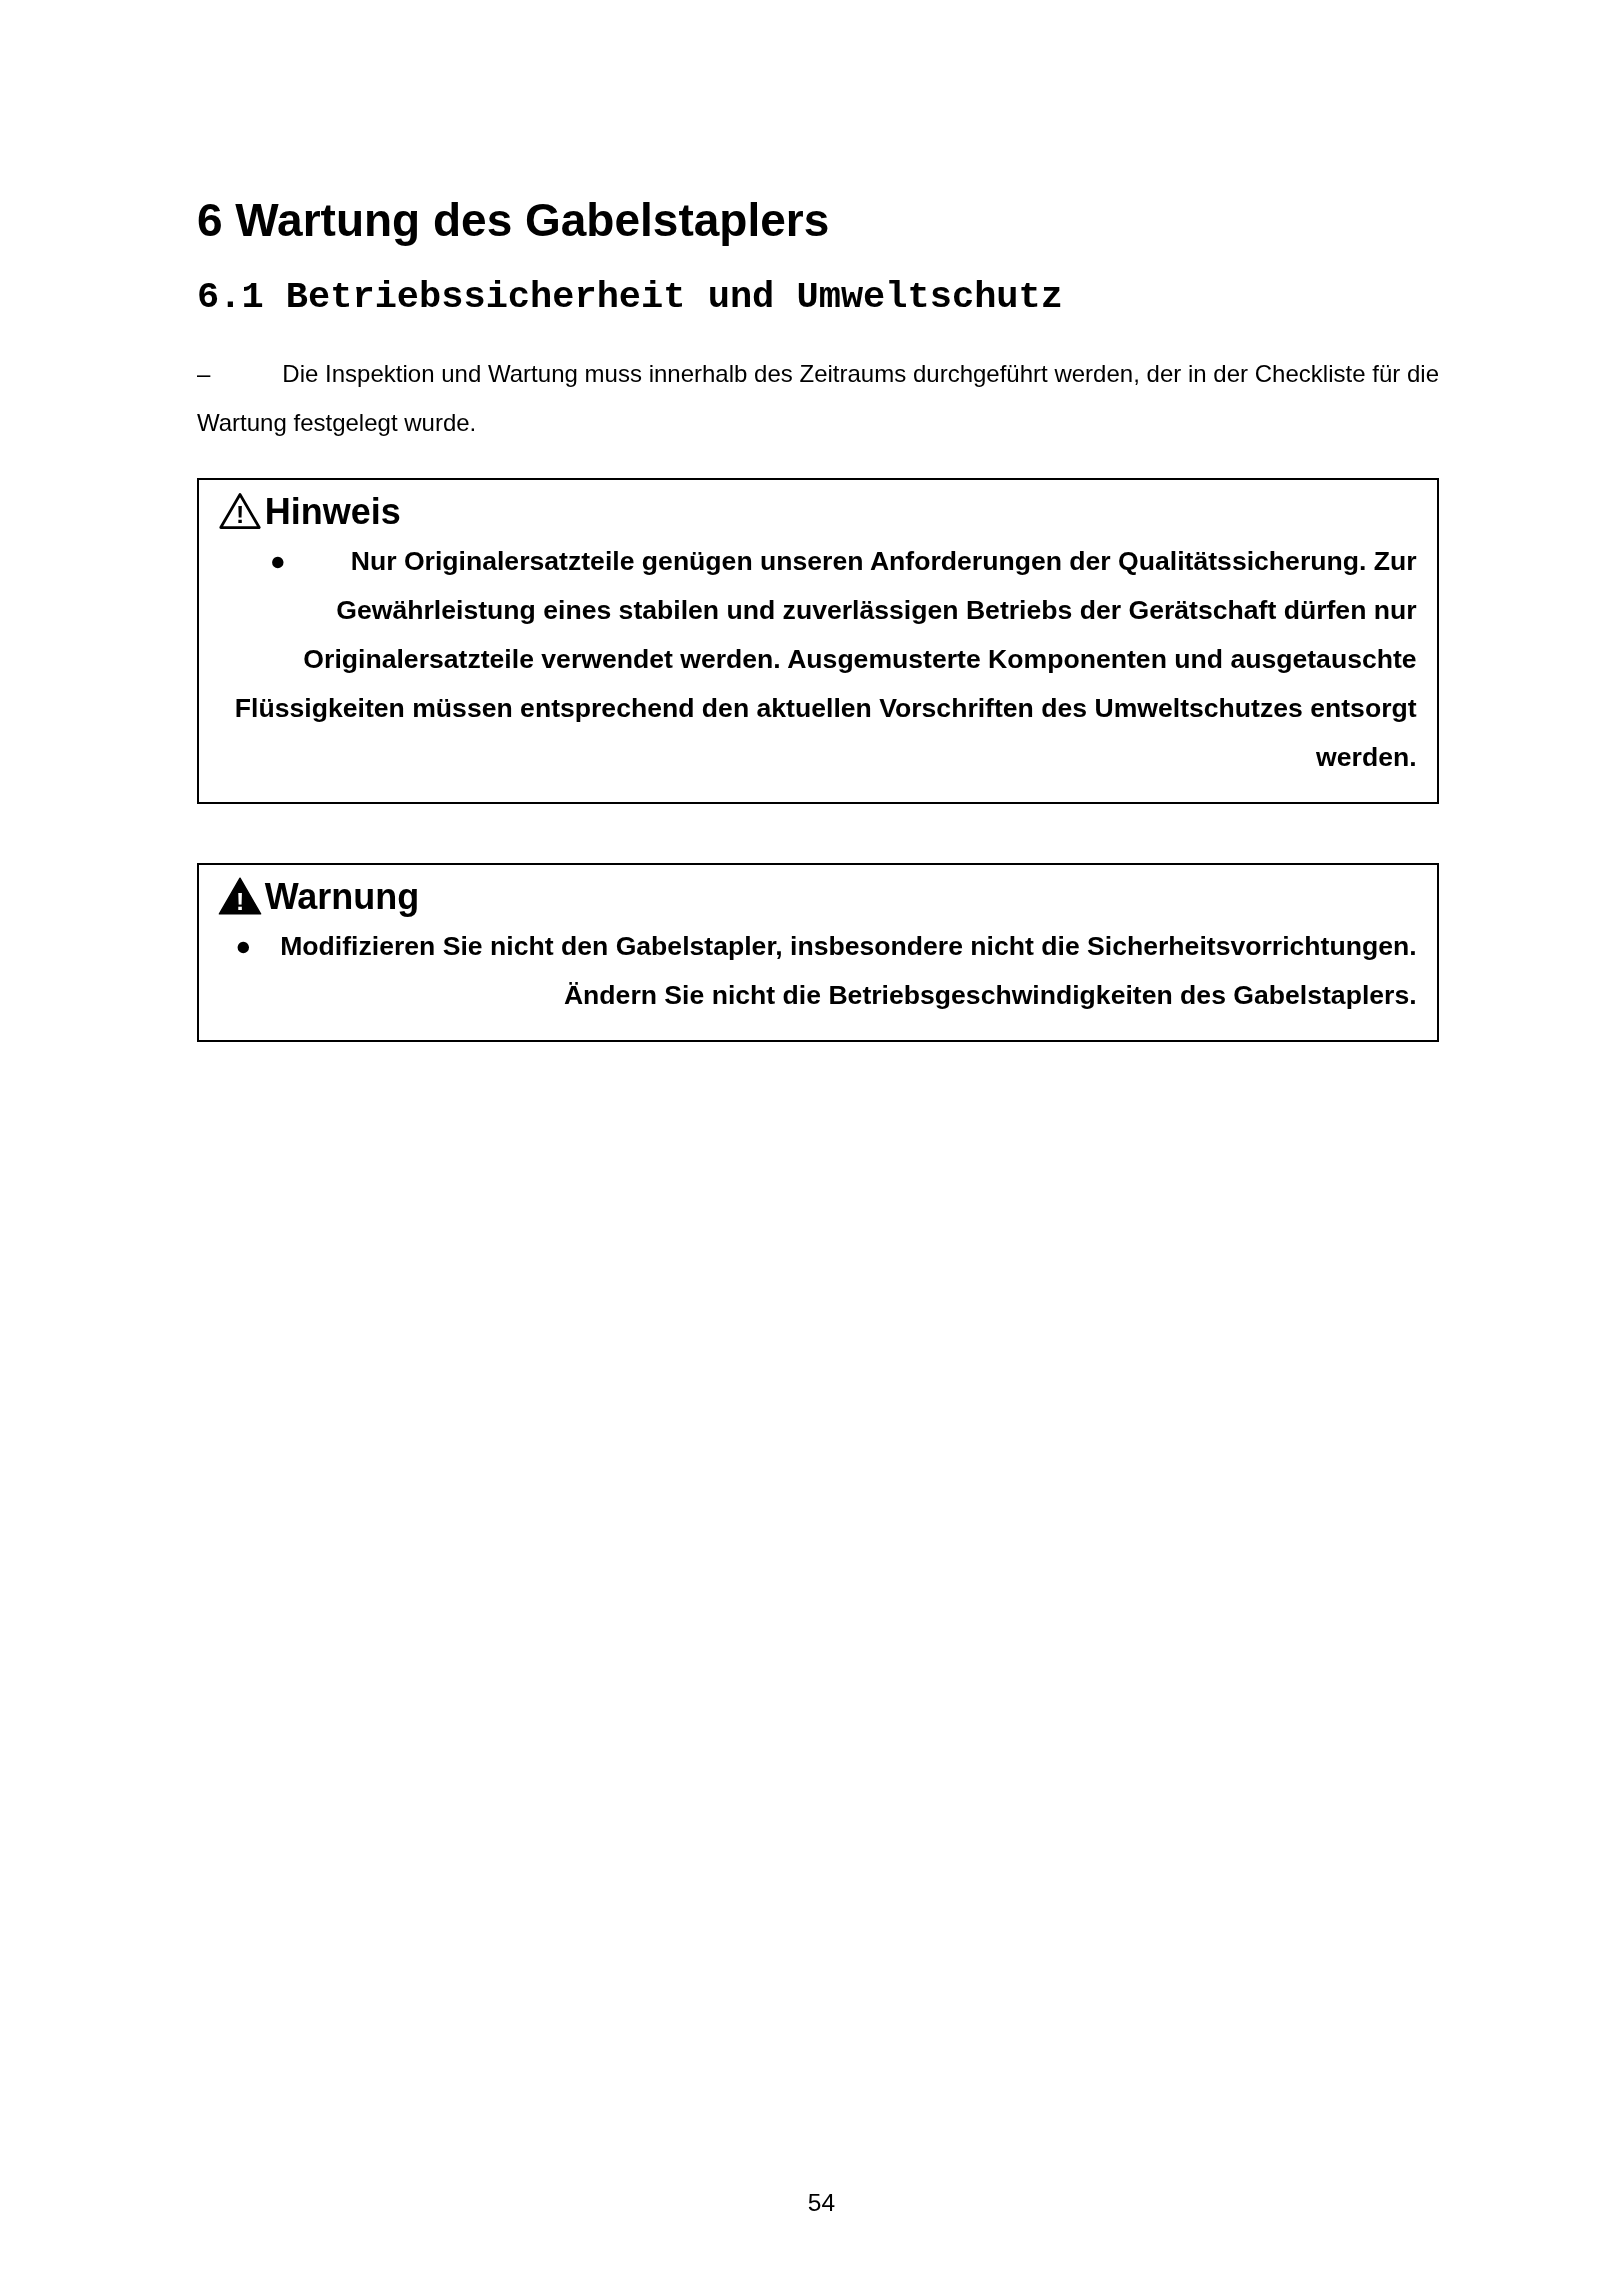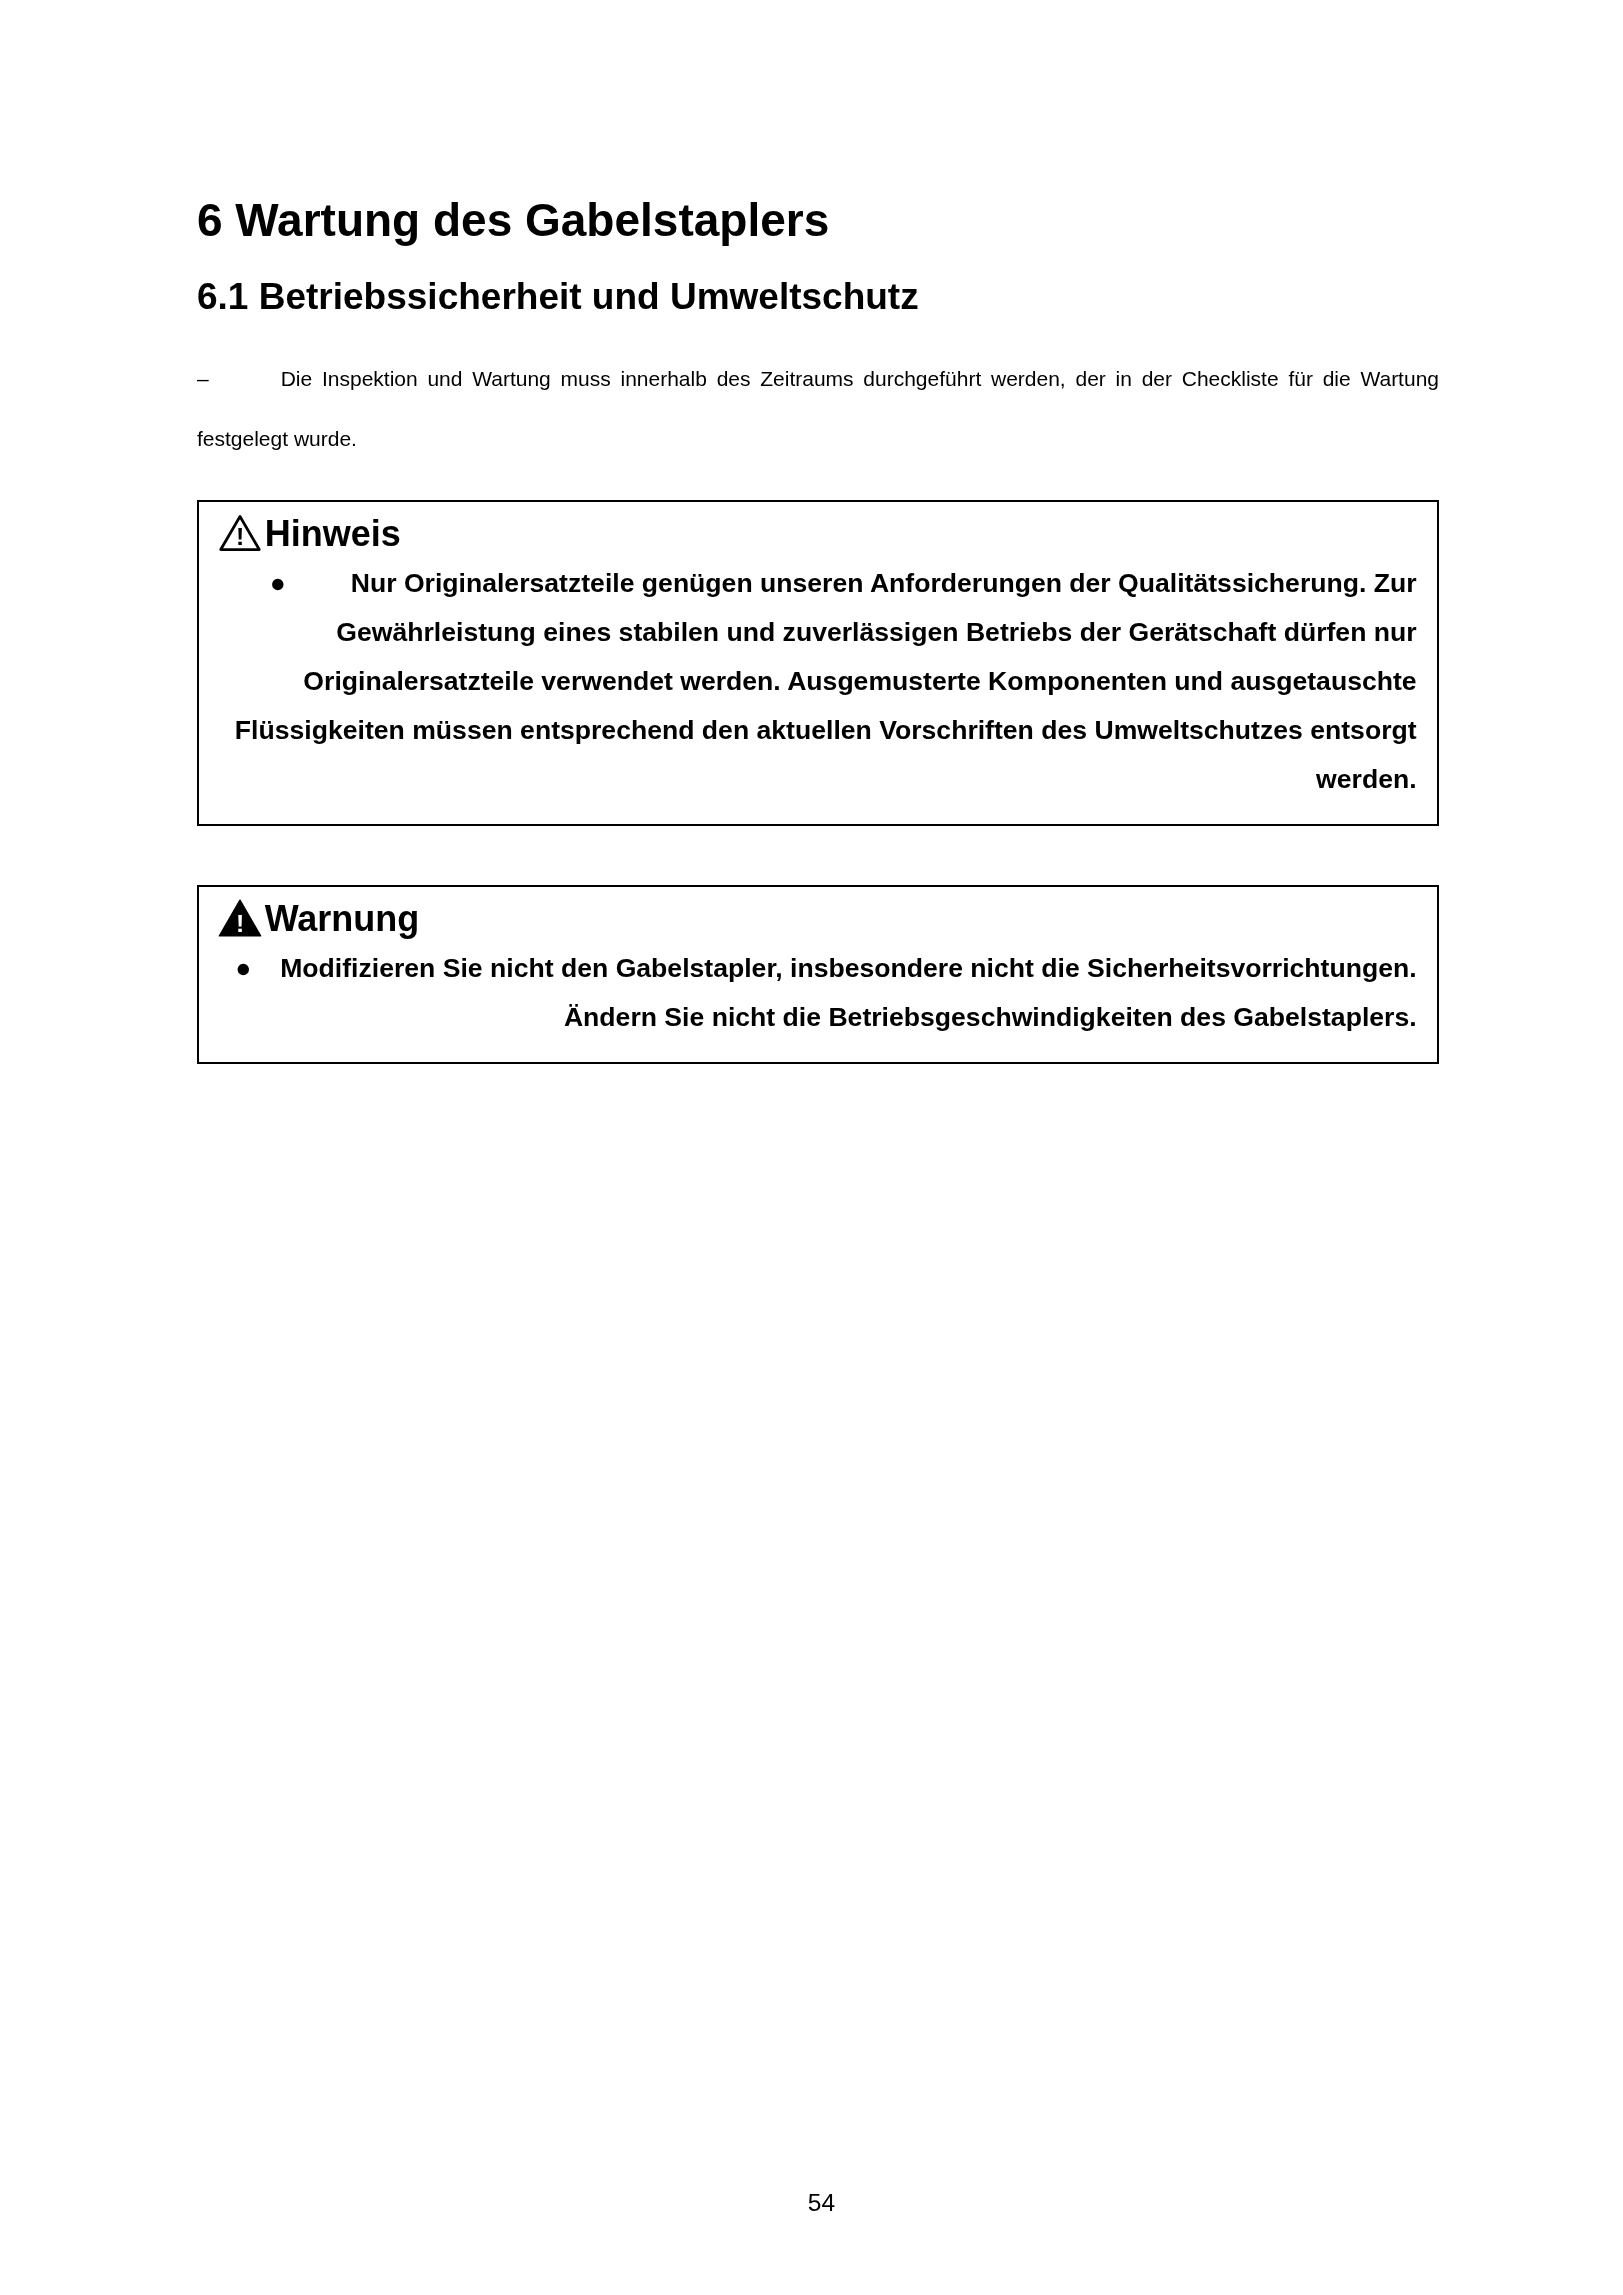--- a/index.html
+++ b/index.html
@@ -31,24 +31,25 @@
     font-size: 46px;
     font-weight: bold;
     margin: 0 0 29px 0;
     line-height: 1.15;
   }
   .doc-subtitle {
     font-size: 37px;
     font-weight: bold;
     margin: 0 0 31px 0;
     line-height: 1.15;
+    font-family: Liberation Mono, monospace;
   }
   .para {
-    font-size: 21px;
-    line-height: 60px;
+    font-size: 24px;
+    line-height: 49px;
     text-align: justify;
     margin: 0;
   }
   .tab {
     display: inline-block;
     width: 72px;
   }
   .box {
     border: 2px solid #000000;
     margin-top: 31px;

